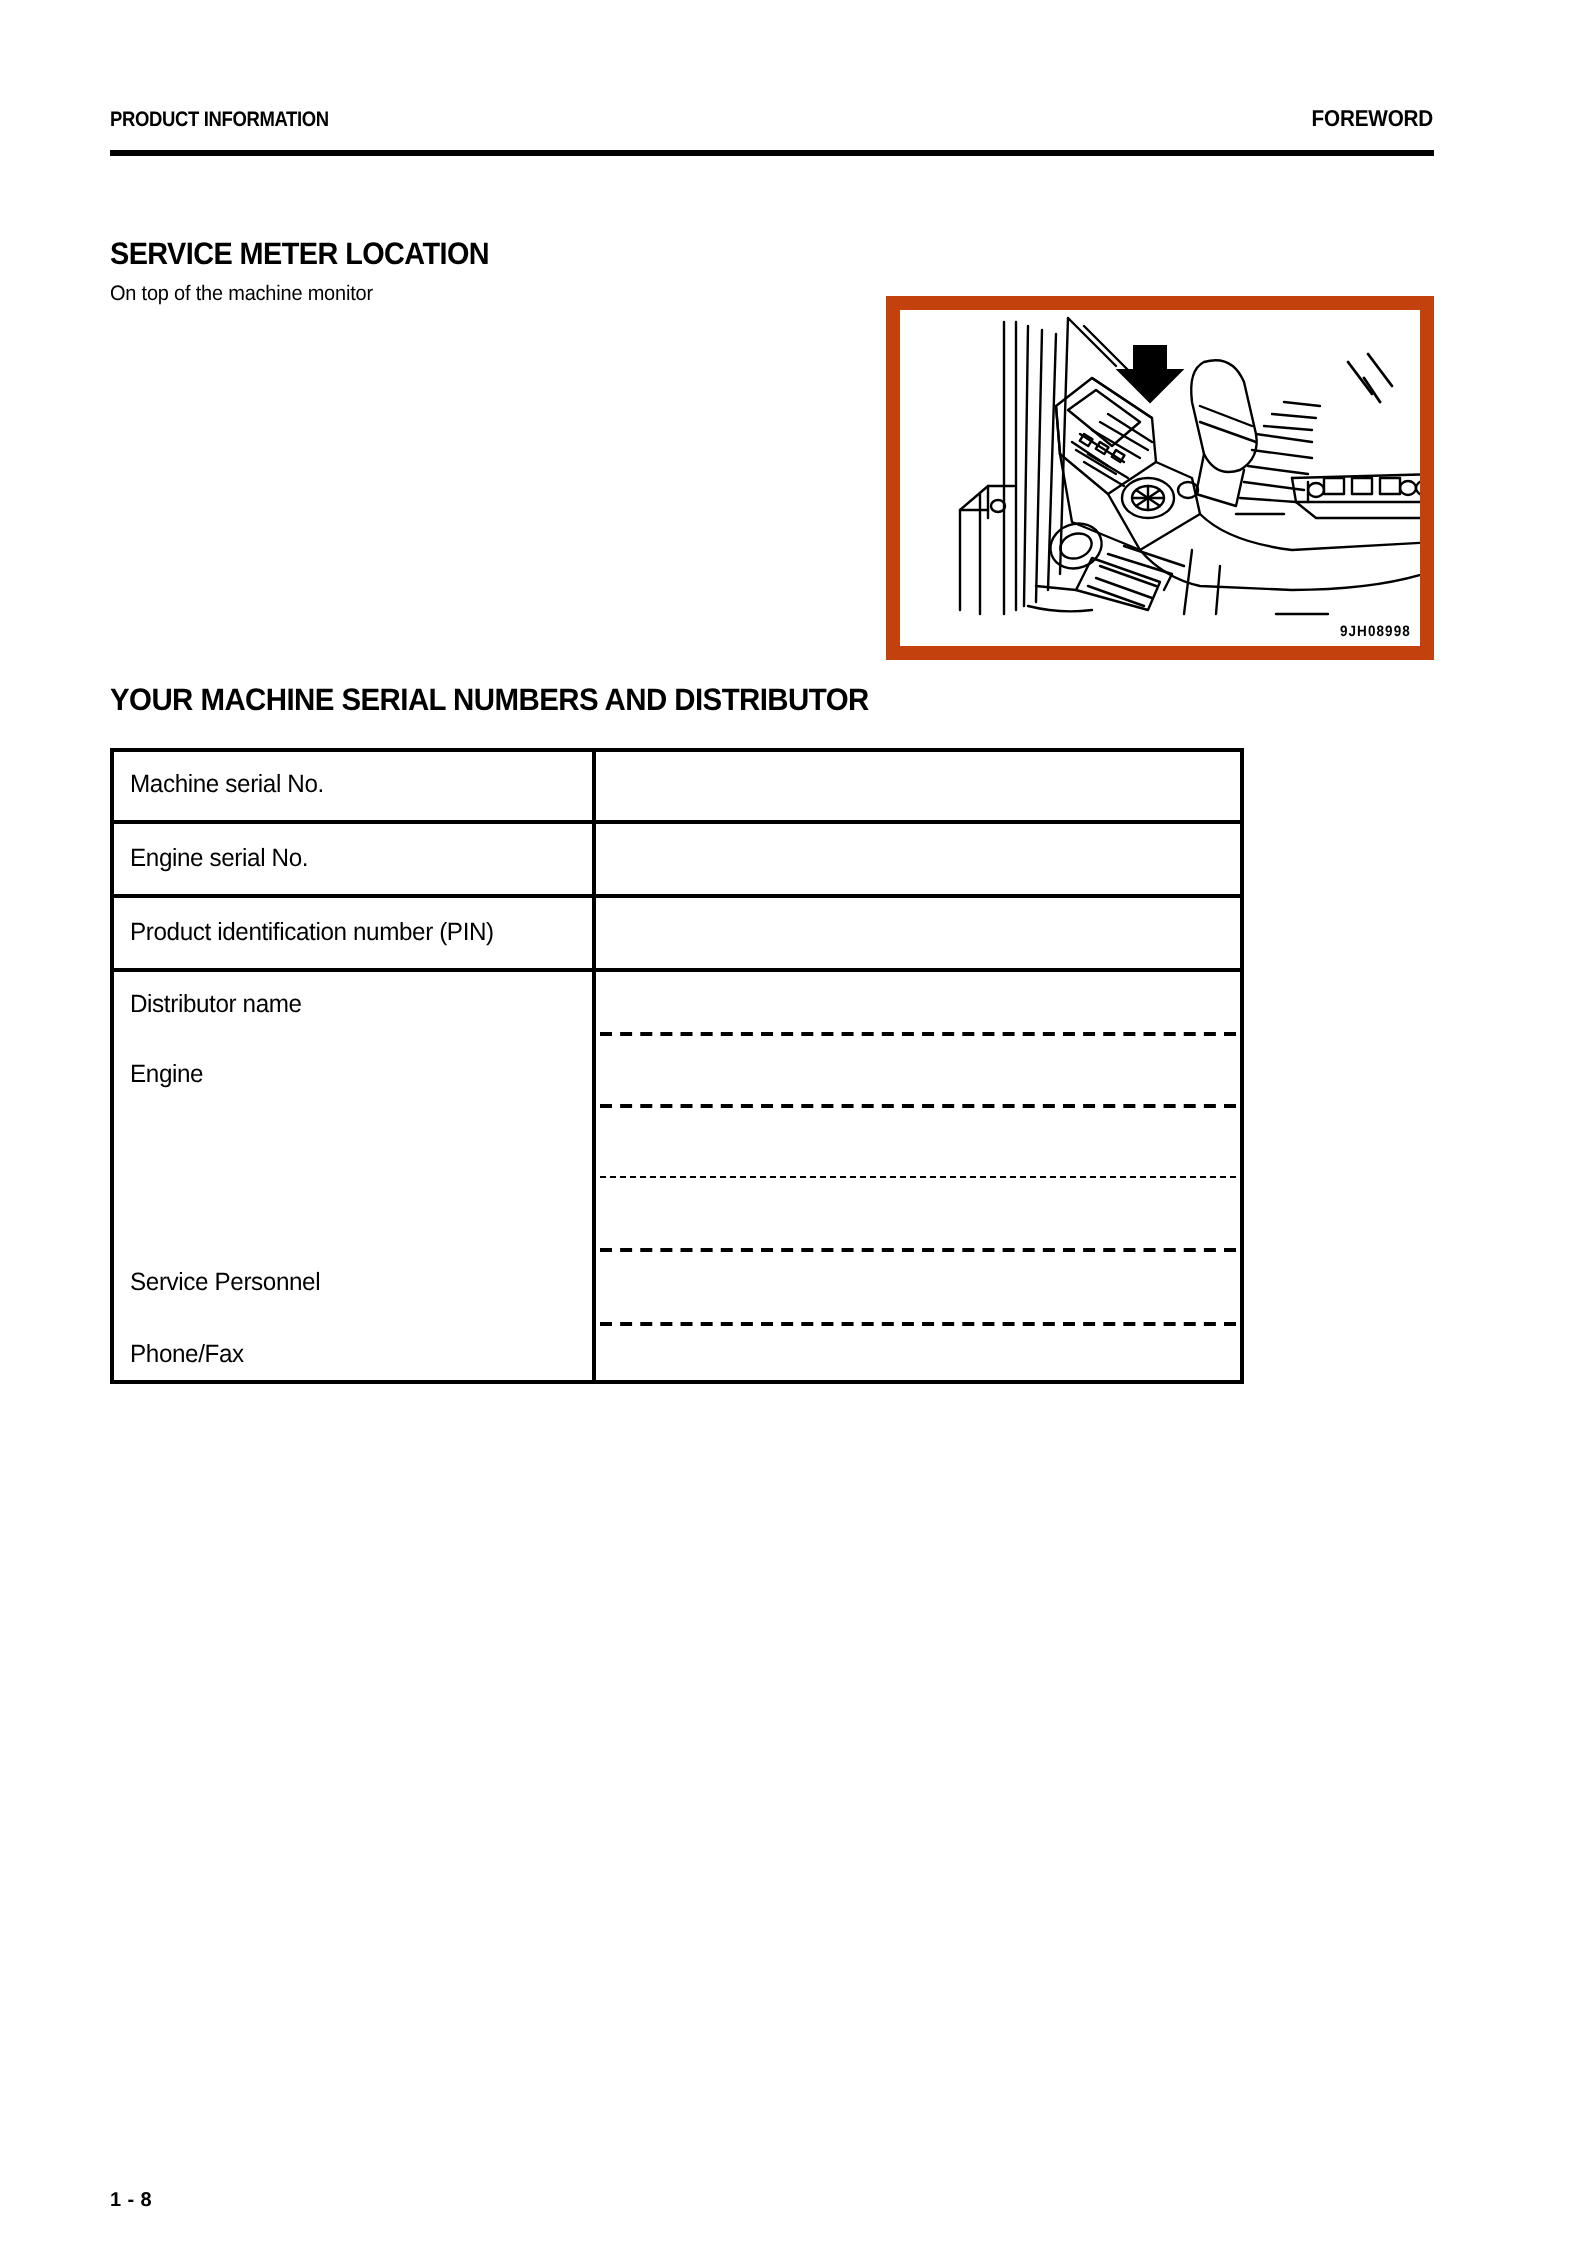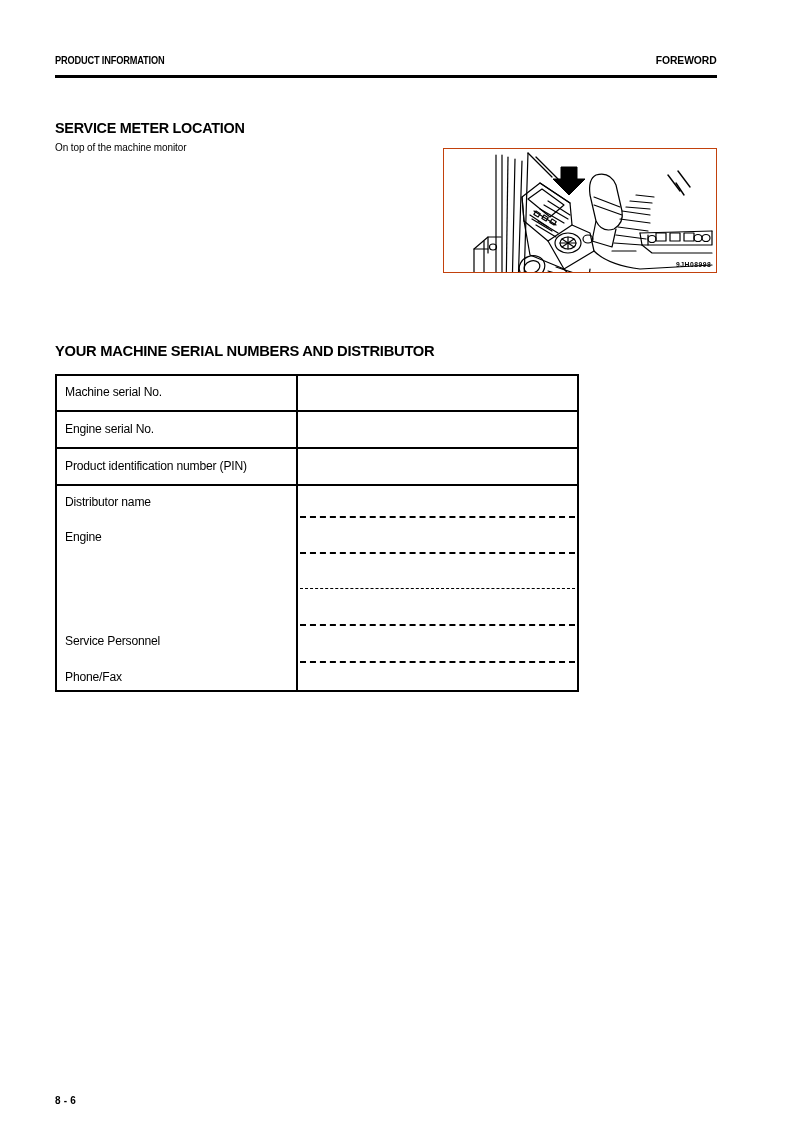--- a/index.html
+++ b/index.html
@@ -97,22 +97,22 @@
     transform-origin: left top;
     white-space: nowrap;
   }
 
   
   .figure {
     position: absolute;
     left: 443px;
     top: 136px;
     width: 274px;
-    height: 125px;
-    border: 1px solid #c2410c;
+    height: 182px;
+    border: 7px solid #c2410c;
     box-sizing: border-box;
     background: #fff;
     overflow: hidden;
   }
   .figure svg { display: block; }
   .figure-code {
     position: absolute;
     right: 5px;
     bottom: 3px;
     font-size: 7.5px;
@@ -134,21 +134,21 @@
     transform: scaleX(0.95);
     transform-origin: left top;
     white-space: nowrap;
   }
 
   
   .serial-table {
     position: absolute;
     left: 55px;
     top: 362px;
-    width: 524px;
+    width: 567px;
     height: 318px;
     border: 2px solid #000;
     box-sizing: border-box;
   }
   .tbl-hline {
     position: absolute;
     left: 0;
     width: 100%;
     height: 2px;
     background: #000;
@@ -327,15 +327,15 @@
     <div class="tbl-label" style="left:8px; top:258px;">Service Personnel</div>
     <div class="tbl-label" style="left:8px; top:294px;">Phone/Fax</div>
 
     <div class="dashline dash-thick" style="left:243px; right:2px; top:140px;"></div>
     <div class="dashline dash-thick" style="left:243px; right:2px; top:176px;"></div>
     <div class="dashline dash-thin" style="left:243px; right:2px; top:212px;"></div>
     <div class="dashline dash-thick" style="left:243px; right:2px; top:248px;"></div>
     <div class="dashline dash-thick" style="left:243px; right:2px; top:285px;"></div>
   </div>
 
-  <div class="footer">8 - 6</div>
+  <div class="footer">1 - 8</div>
 
 </div>
 
 </body></html>

